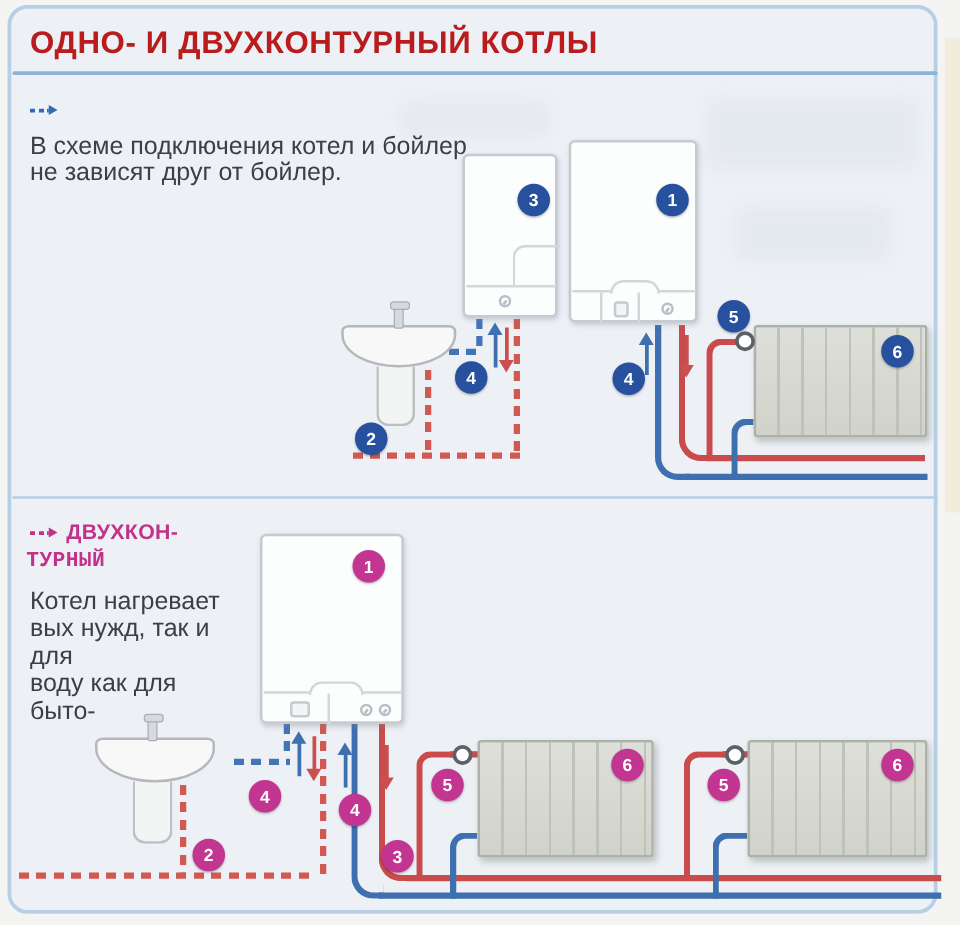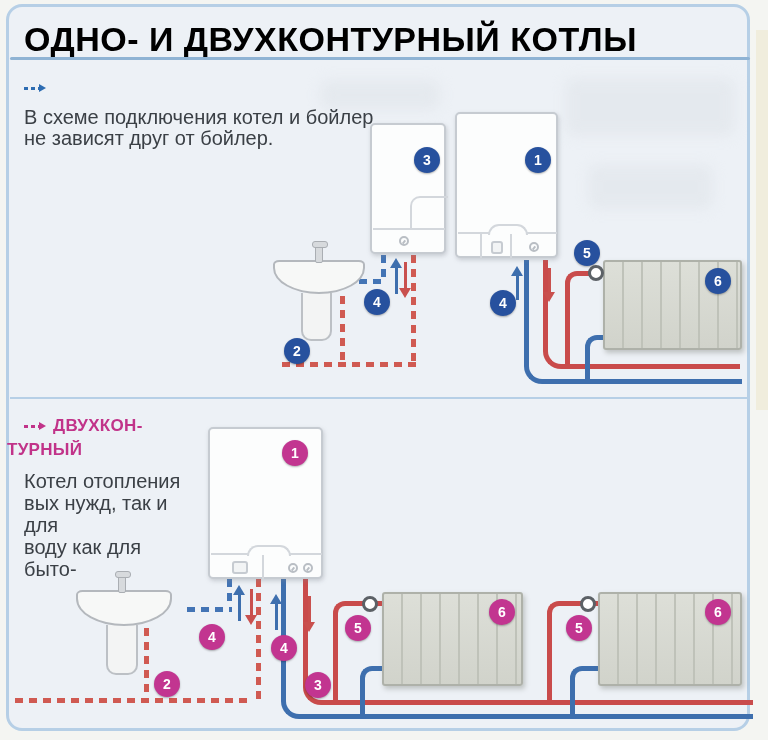--- a/index.html
+++ b/index.html
@@ -10,21 +10,21 @@
   }
   
   .sheet{
     position:absolute;left:6px;top:4px;width:744px;height:727px;
     background:#edf1f6;border:3px solid #b6cfe6;border-radius:16px;
     box-sizing:border-box;
   }
   .edge-tint{position:absolute;left:756px;top:30px;width:12px;height:380px;background:#ece5cc;opacity:.55;}
   .page-title{
     position:absolute;left:24px;top:20px;width:700px;
-    font-size:34px;font-weight:bold;color:#000000;letter-spacing:.5px;
+    font-size:25px;font-weight:bold;color:#b91c1c;letter-spacing:.5px;
   }
   .title-rule{position:absolute;left:10px;top:57px;width:740px;height:3px;background:#8fb3d4;border-radius:2px;}
   .divider{position:absolute;left:10px;top:397px;width:740px;height:2px;background:#b6cfe6;}
 
   .ghost{position:absolute;background:#dde2e7;filter:blur(7px);opacity:.5;border-radius:8px;}
 
   
   .sec-head{position:absolute;display:flex;align-items:center;font-size:17px;font-weight:bold;letter-spacing:.3px;}
   .sec-head.blue{color:#2d6cb2;}
   .sec-head.pink{color:#c13389;}
@@ -169,23 +169,23 @@
 <div class="badge blue" style="left:284px;top:338px;">2</div>
 <div class="badge blue" style="left:364px;top:289px;">4</div>
 <div class="badge blue" style="left:490px;top:290px;">4</div>
 <div class="badge blue" style="left:574px;top:240px;">5</div>
 <div class="badge blue" style="left:705px;top:268px;">6</div>
 
 <div class="sec-head pink" style="left:24px;top:416px;">
   <span class="darr"></span>
   <span>ДВУХКОН-</span>
 </div>
-<div class="h2line2" style="left:7px;top:440px;">ТУРНЫЙ</div>
+<div class="h2line2" style="left:21px;top:440px;font-family:Liberation Mono, monospace;">ТУРНЫЙ</div>
 <div class="desc" style="left:24px;top:470px;width:165px;line-height:22px;">
-  <div>Котел отопления</div>
+  <div>Котел нагревает</div>
   <div>вых нужд, так и для</div>
   <div>воду как для быто-</div>
 </div>
 
 <div class="pv dash-v blue" style="left:227px;top:579px;height:26px;"></div>
 <div class="ph dash-h blue" style="left:187px;top:607px;width:45px;"></div>
 <div class="arr up c-blue" style="left:233px;top:585px;height:36px;">
     <span class="tail"></span>
     <span class="head"></span>
   </div>

